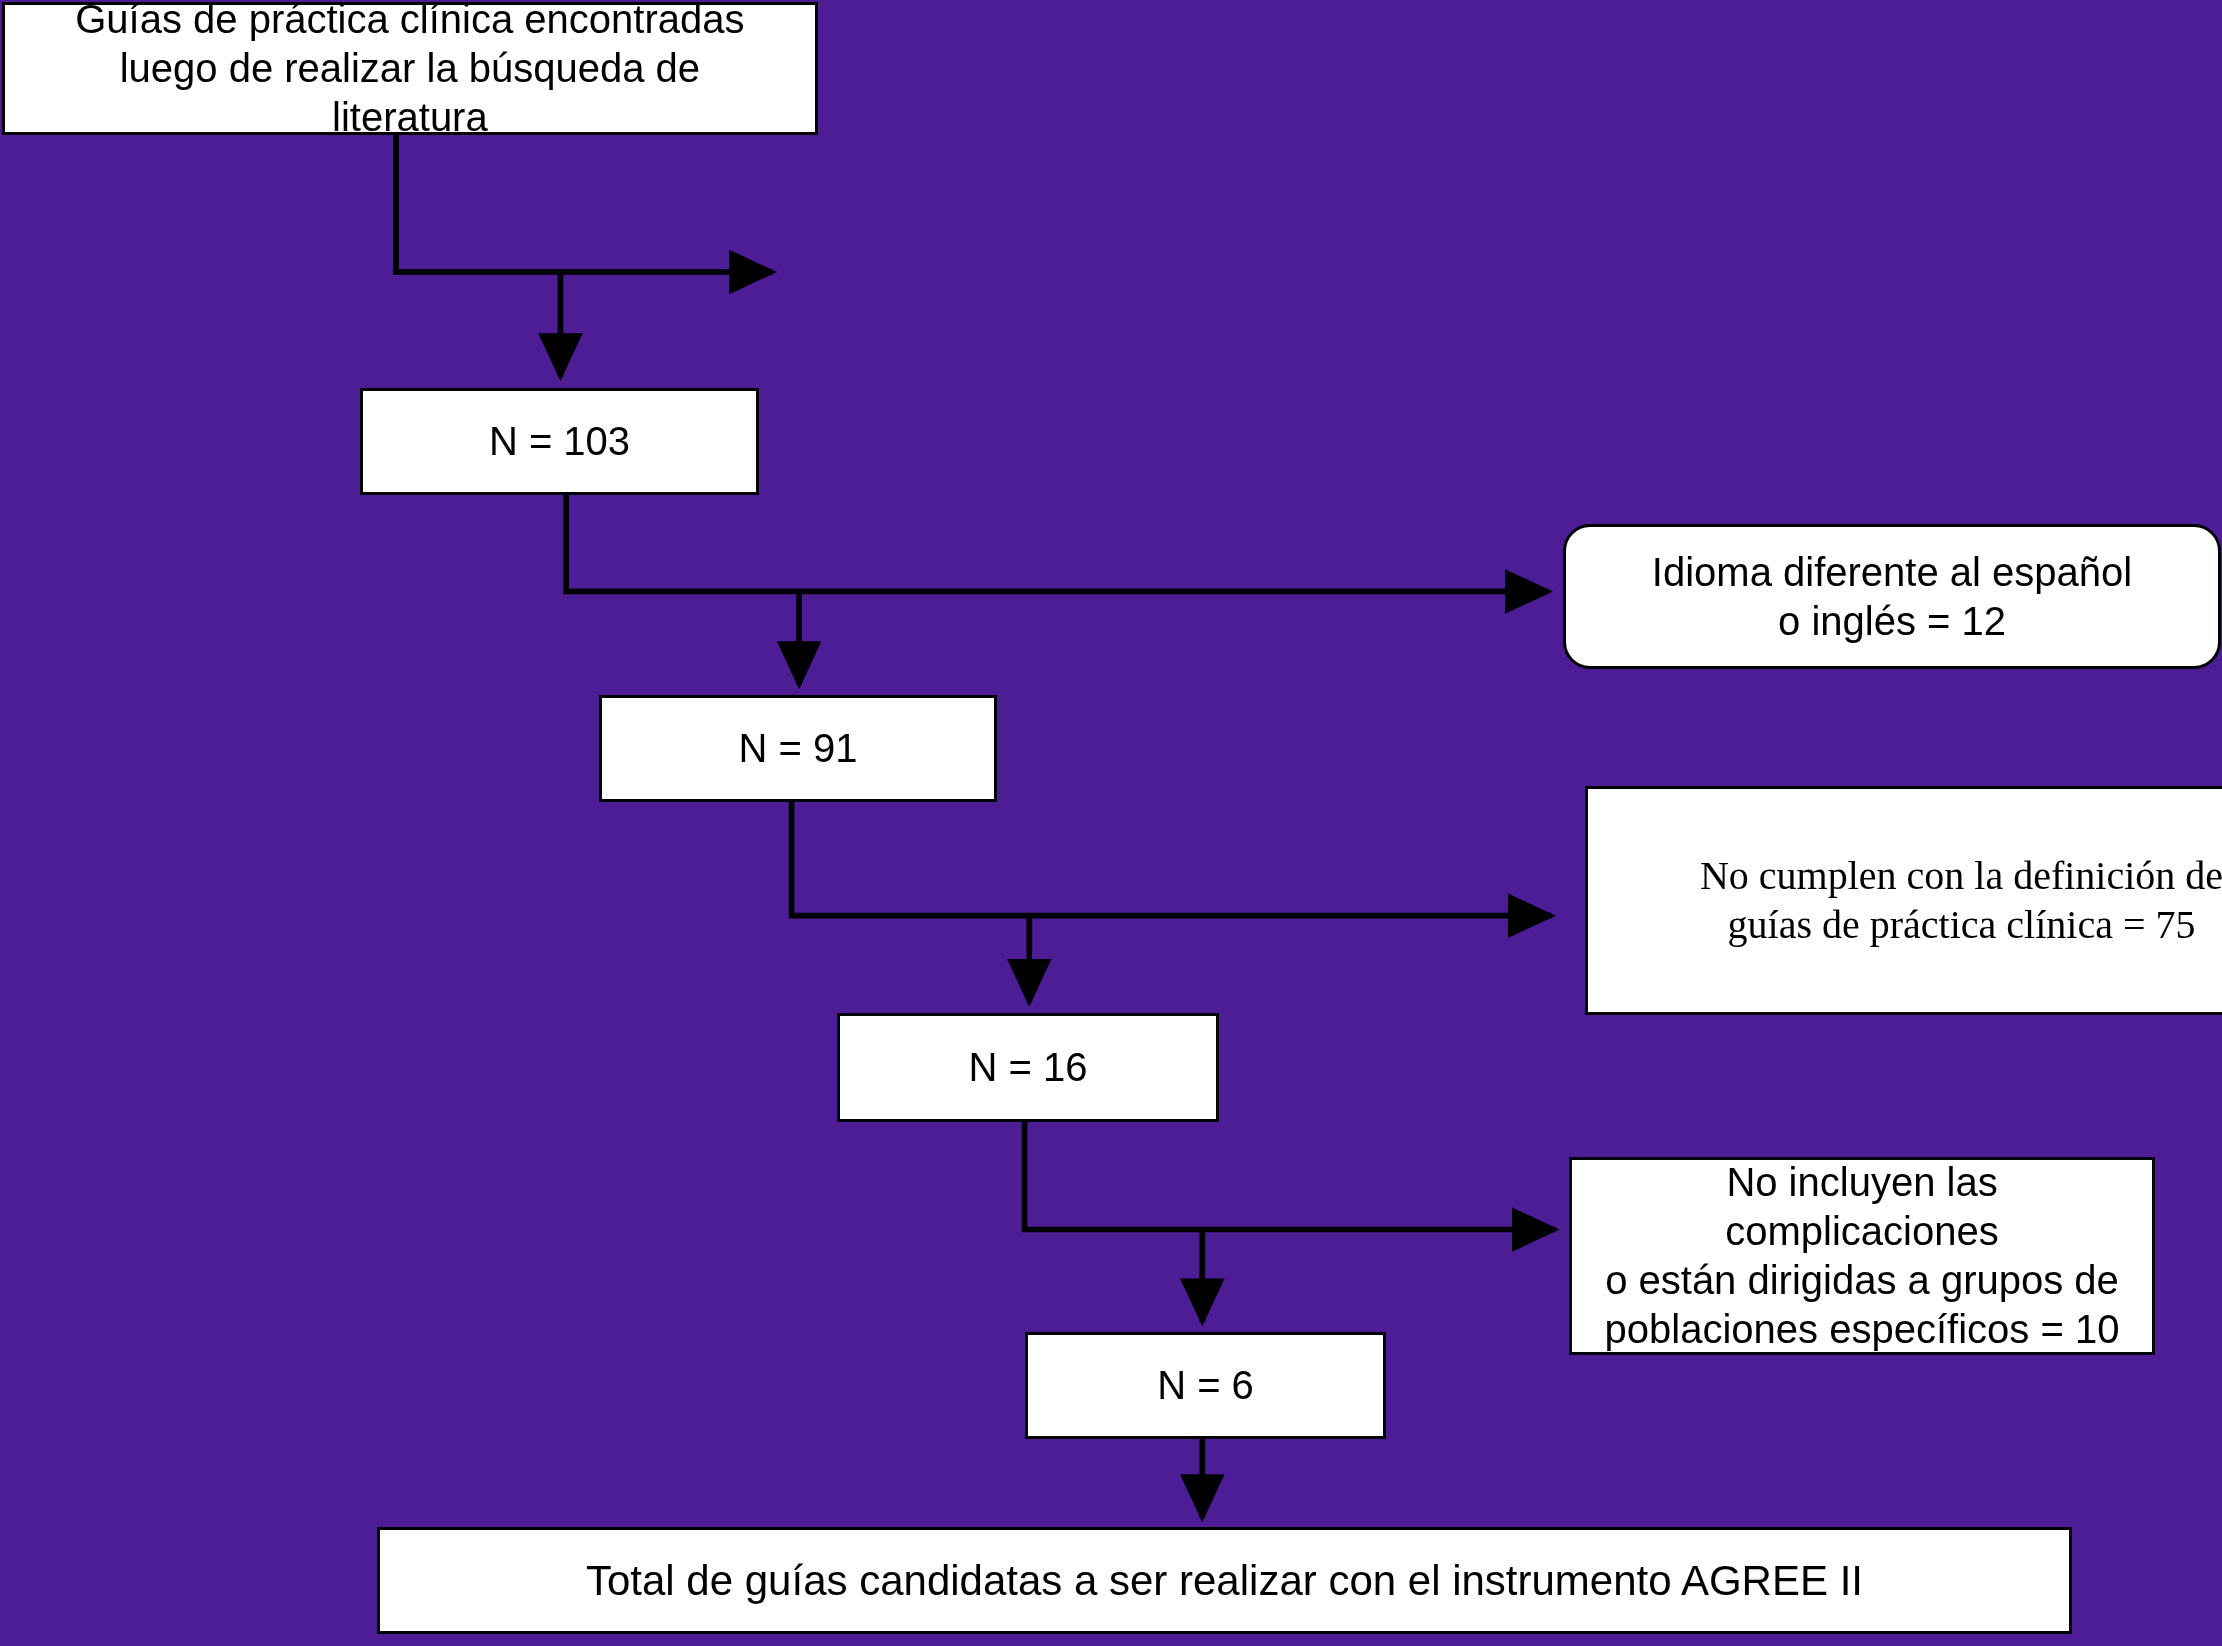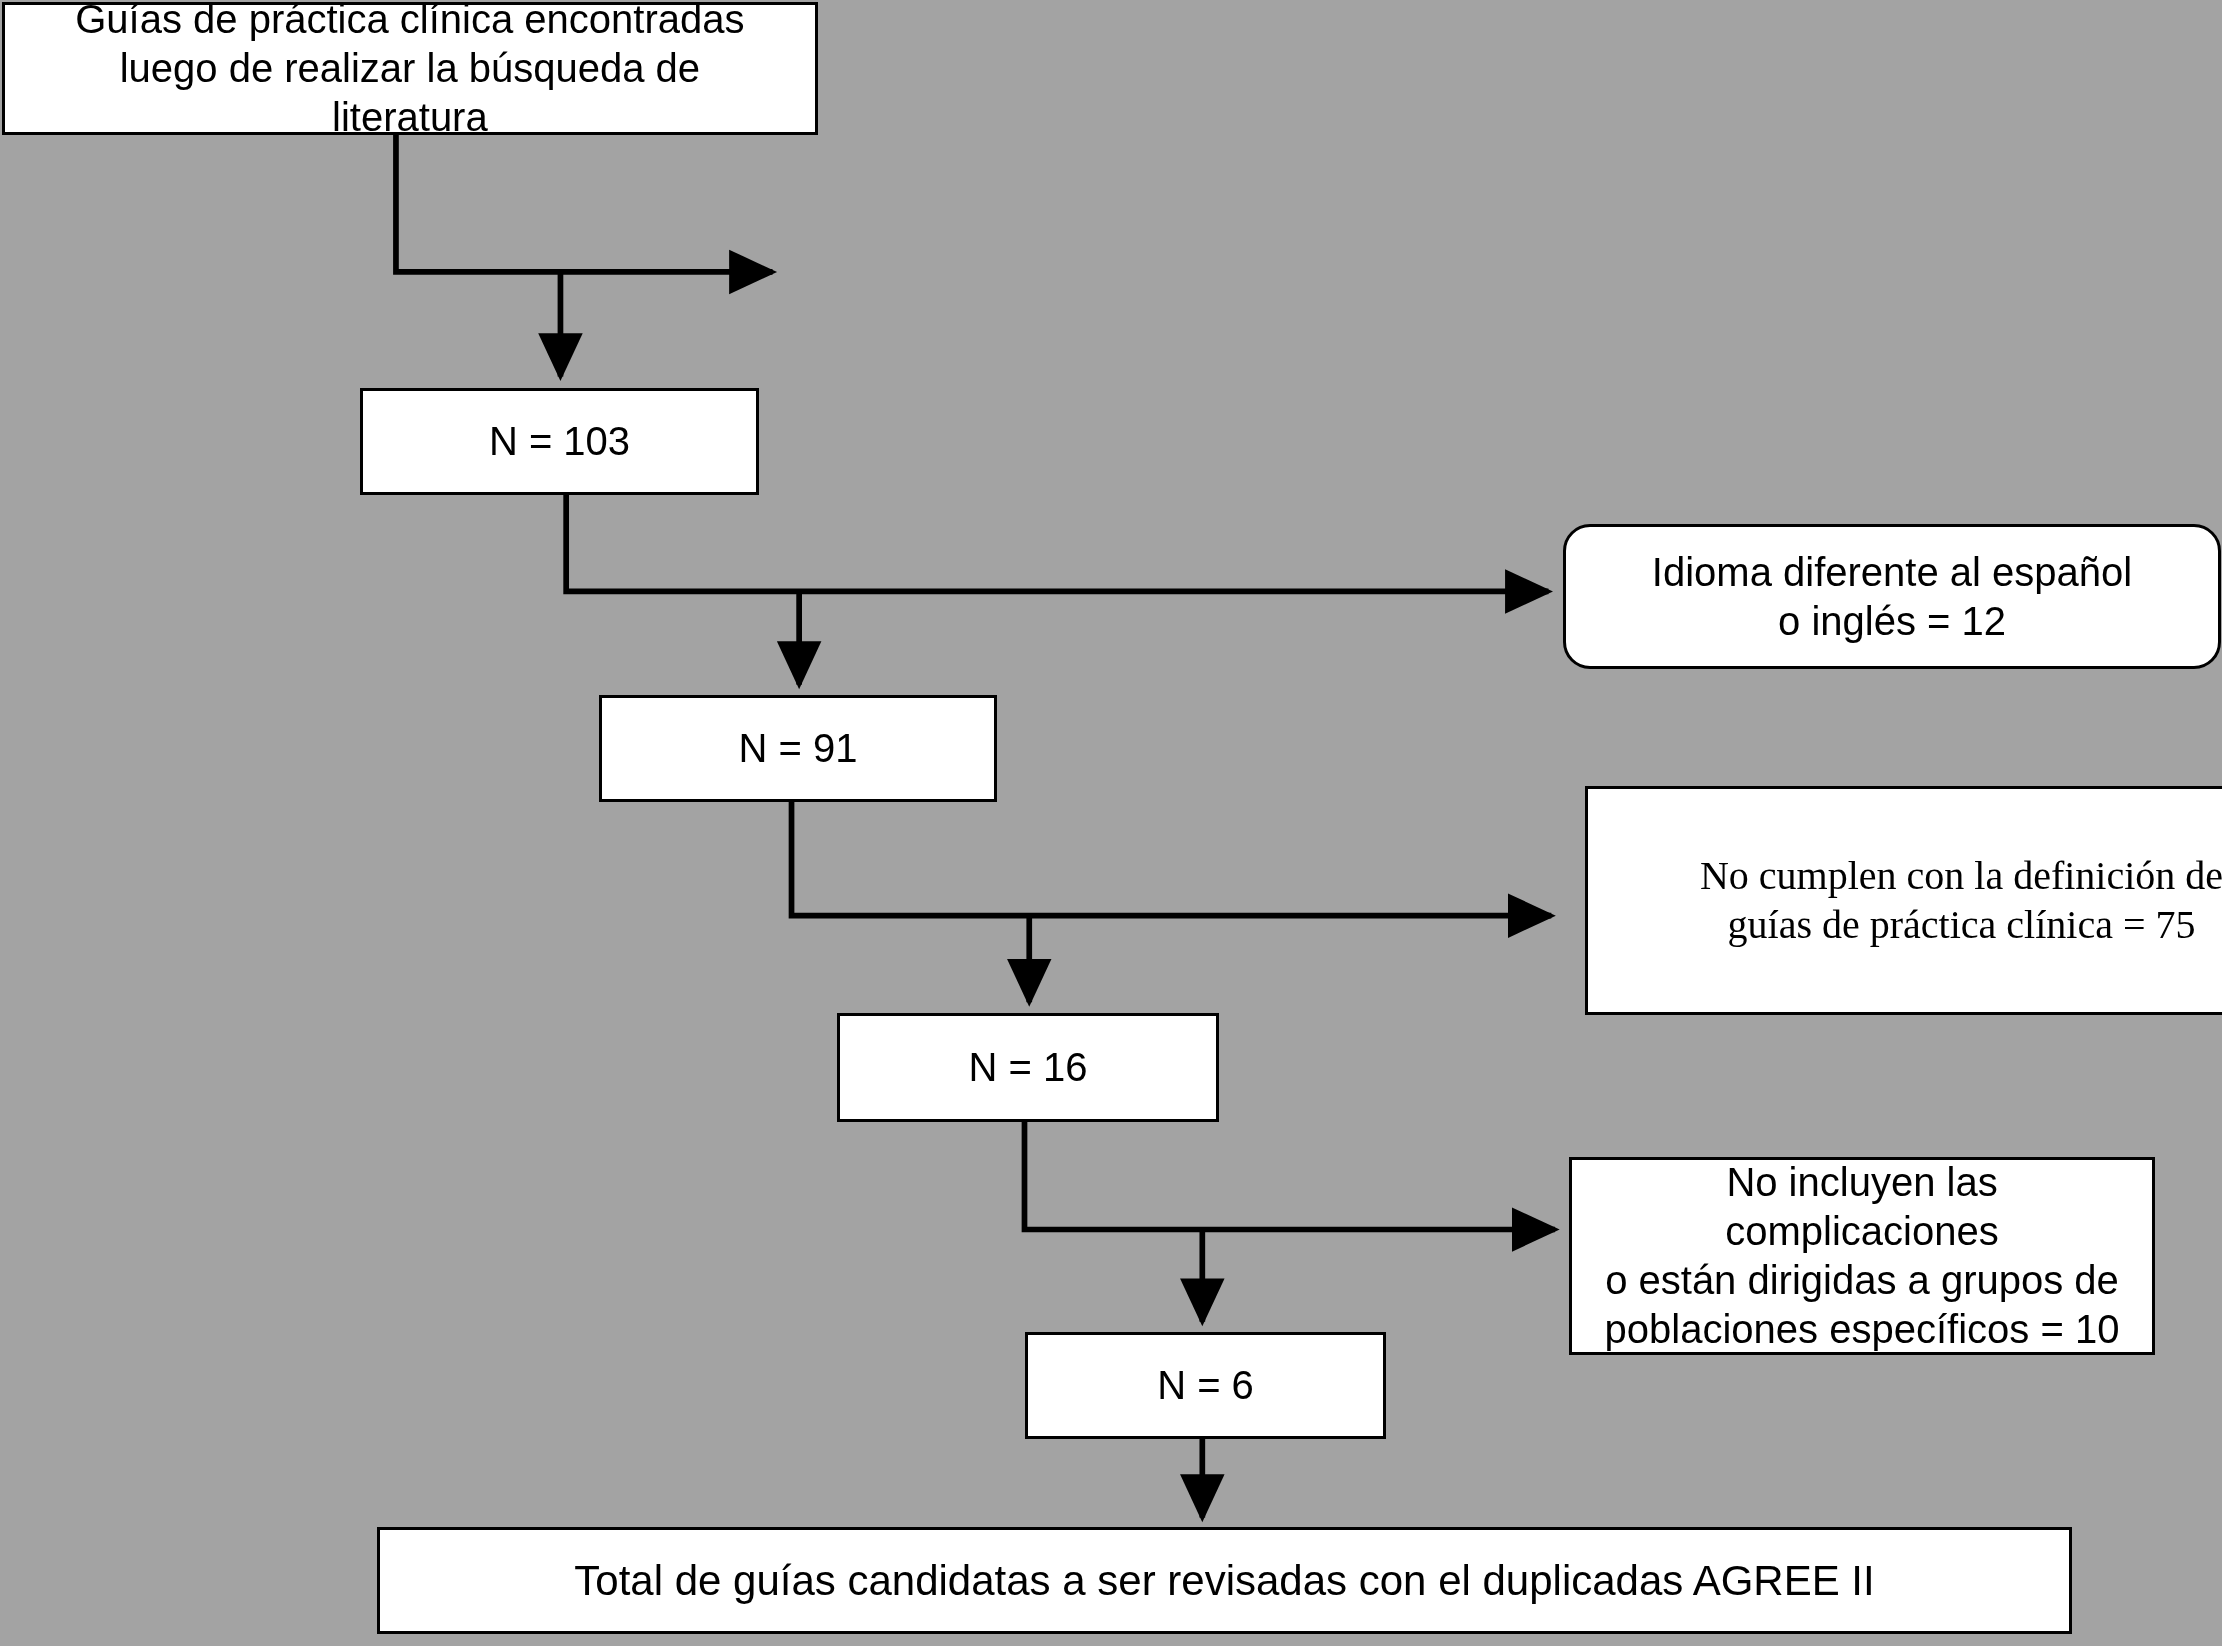--- a/index.html
+++ b/index.html
@@ -4,21 +4,21 @@
 <style>
   html, body {
     margin: 0;
     padding: 0;
     background: #ffffff;
   }
   #canvas {
     position: relative;
     width: 2223px;
     height: 1646px;
-    background: #a3a3a3;
+    background: #4c1d95;
     overflow: hidden;
     font-family: "Liberation Sans", sans-serif;
   }
   #connectors {
     position: absolute;
     left: 0;
     top: 0;
     width: 2223px;
     height: 1646px;
     pointer-events: none;
@@ -136,17 +136,17 @@
     <span class="txt">No incluyen las complicaciones
 o están dirigidas a grupos de
 poblaciones específicos = 10</span>
   </div>
 
   <div class="node" id="node-n6">
     <span class="txt">N = 6</span>
   </div>
 
   <div class="node" id="node-total">
-    <span class="txt">Total de guías candidatas a ser revisadas con el duplicadas AGREE II</span>
+    <span class="txt">Total de guías candidatas a ser realizar con el instrumento AGREE II</span>
   </div>
 
 </div>
 
 
 </body></html>

